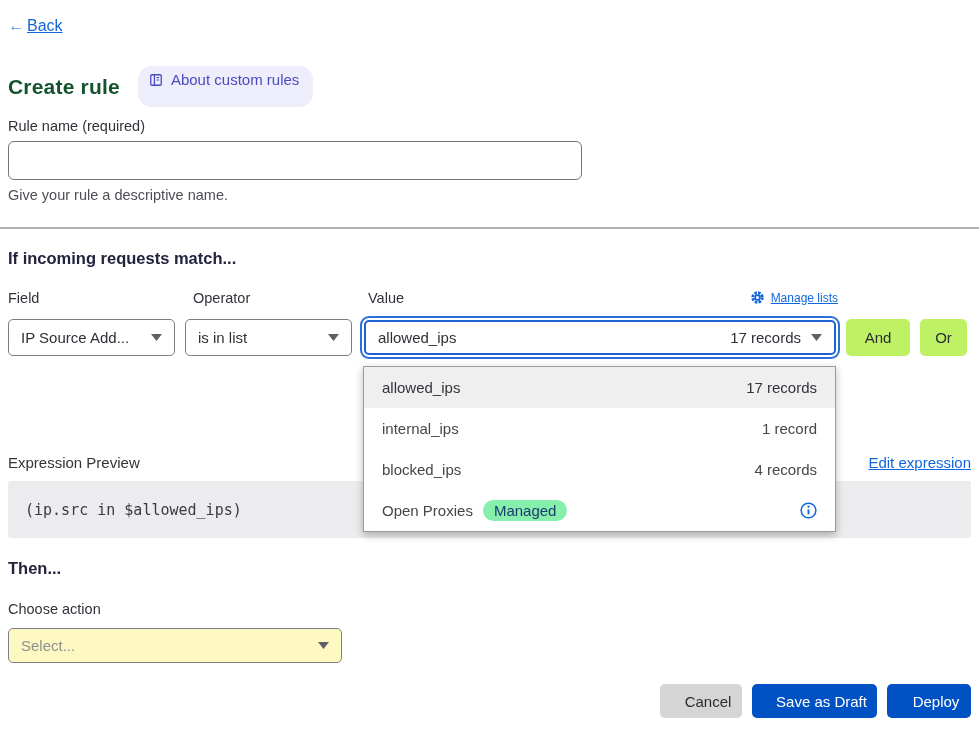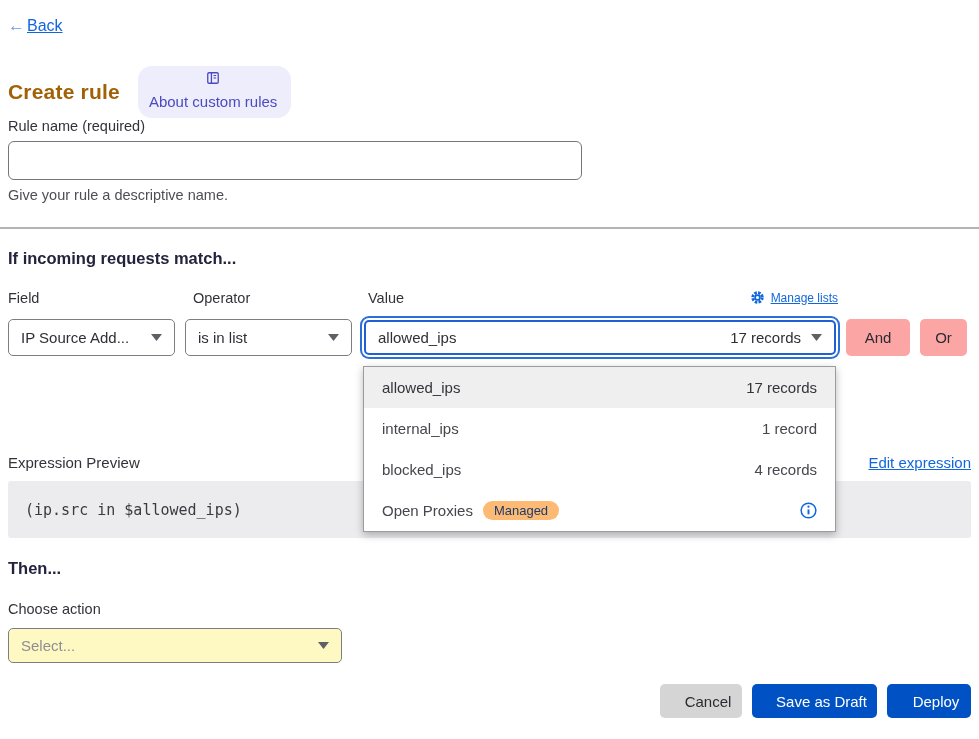--- a/index.html
+++ b/index.html
@@ -7,23 +7,23 @@
   body { font-family:"Liberation Sans", sans-serif; color:#2f2f38; }
   .page { position:relative; width:979px; height:739px; background:#fff; overflow:hidden; }
 
   
   .link { color:#1266dd; text-decoration:underline; cursor:pointer; }
   .back-link { position:absolute; left:8px; top:16px; font-size:16px; display:flex; align-items:center; gap:2px; }
   .back-arrow { color:#6b97e8; text-decoration:none; font-size:17px; }
 
   
   .title-row { position:absolute; left:8px; top:66px; display:flex; align-items:center; gap:18px; }
-  .page-title { font-size:21px; font-weight:bold; color:#a16207; letter-spacing:.2px; }
+  .page-title { font-size:21px; font-weight:bold; color:#14532d; letter-spacing:.2px; }
   .about-pill { display:flex; align-items:center; gap:8px; background:#eeedfb; color:#4b4abf;
-                border-radius:14px; padding:5px 14px 8px 11px; font-size:15px; cursor:pointer;flex-direction:column; }
+                border-radius:14px; padding:5px 14px 19px 11px; font-size:15px; cursor:pointer; }
 
   
   .field-label { position:absolute; font-size:14.5px; color:#32323a; }
   .text-input { position:absolute; left:8px; top:141px; width:574px; height:39px;
                 border:1px solid #76767a; border-radius:6px; font-size:15px; padding:0 12px;
                 font-family:"Liberation Sans", sans-serif; color:#2f2f38; background:#fff; }
   .helper-text { position:absolute; left:8px; top:187px; font-size:14.5px; color:#4e4e55; }
 
   .divider { position:absolute; left:0; top:227px; width:979px; height:2px; background:#b3b3b3; }
 
@@ -35,34 +35,34 @@
                 padding:0 12px; font-size:15px; color:#2f2f36; cursor:pointer; }
   .select-box .chev { flex:0 0 auto; margin-left:8px; }
 
   .value-select { position:absolute; left:364px; top:320px; width:472px; height:35px;
                   border:2px solid #2160d3; border-radius:5px; background:#fff;
                   box-shadow:0 0 0 2px #fff, 0 0 0 4px #2b6fd9;
                   display:flex; align-items:center; justify-content:space-between;
                   padding:0 12px; font-size:15px; color:#2f2f36; cursor:pointer; }
   .value-right { display:flex; align-items:center; gap:10px; }
 
-  .gray-btn { position:absolute; top:319px; height:37px; background:#fca5a5; border:none; border-radius:5px;
+  .gray-btn { position:absolute; top:319px; height:37px; background:#bef264; border:none; border-radius:5px;
               font-size:15px; color:#2b2b31; font-family:"Liberation Sans", sans-serif; cursor:pointer; }
 
   .manage-lists { position:absolute; top:290px; right:141px; display:flex; align-items:center; gap:6px;
                   font-size:12px; }
 
   
   .dropdown { position:absolute; left:363px; top:366px; width:473px; background:#fff;
               border:1px solid #9c9c9c; box-shadow:0 3px 8px rgba(0,0,0,.28); z-index:5; }
   .dd-item { height:41px; display:flex; align-items:center; justify-content:space-between;
              padding:0 18px; font-size:15px; color:#46464d; cursor:pointer; }
   .dd-item.selected { background:#efefef; color:#33333a; }
   .dd-left { display:flex; align-items:center; gap:10px; }
-  .badge-managed { background:#fdba74; color:#1c3a6e; border-radius:12px; padding:2px 11px; font-size:13px; }
+  .badge-managed { background:#86efac; color:#1c3a6e; border-radius:12px; padding:2px 11px; font-size:15px; }
 
   
   .expr-label { position:absolute; left:8px; top:454px; font-size:15px; color:#33333a;text-align:center; }
   .edit-expression { position:absolute; top:454px; right:8px; font-size:15px; }
   .code-block { position:absolute; left:8px; top:481px; width:963px; height:57px; background:#ececef;
                 border-radius:3px; display:flex; align-items:center; padding:0 17px; }
   .code-text { font-family:"DejaVu Sans Mono", monospace; font-size:15px; color:#3a3a40; }
 
   
   .action-select { position:absolute; left:8px; top:628px; width:334px; height:35px;

